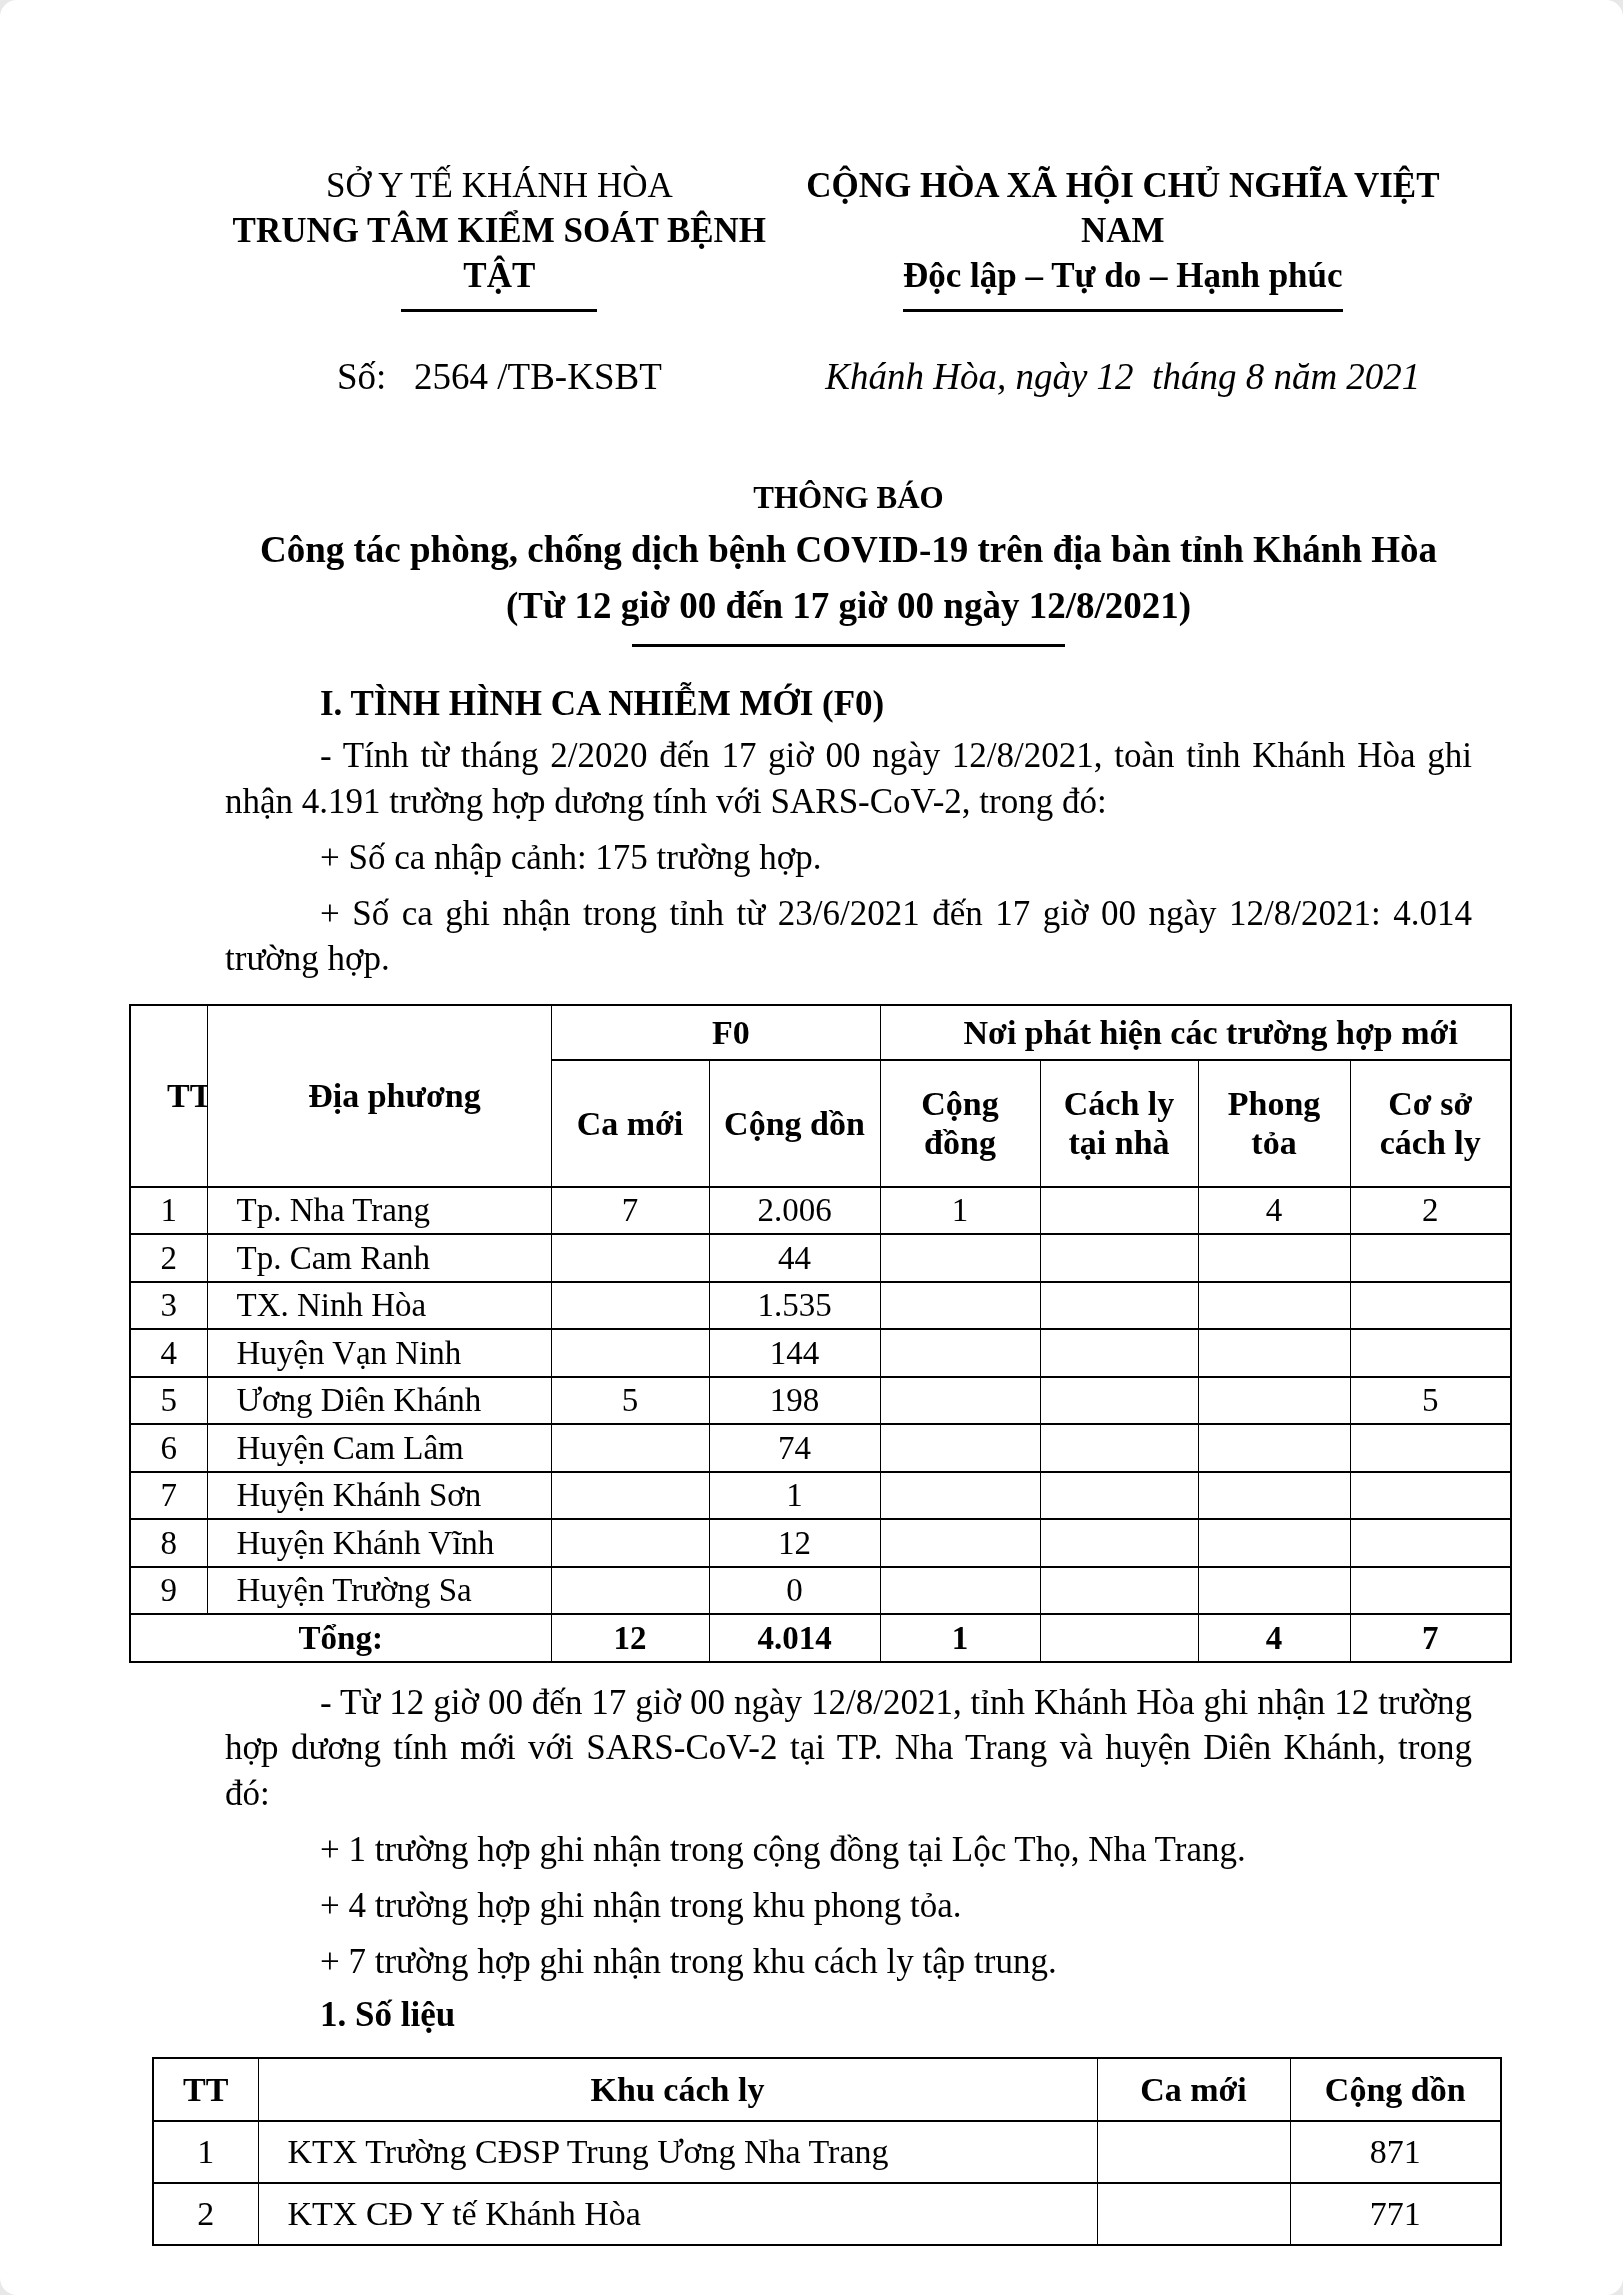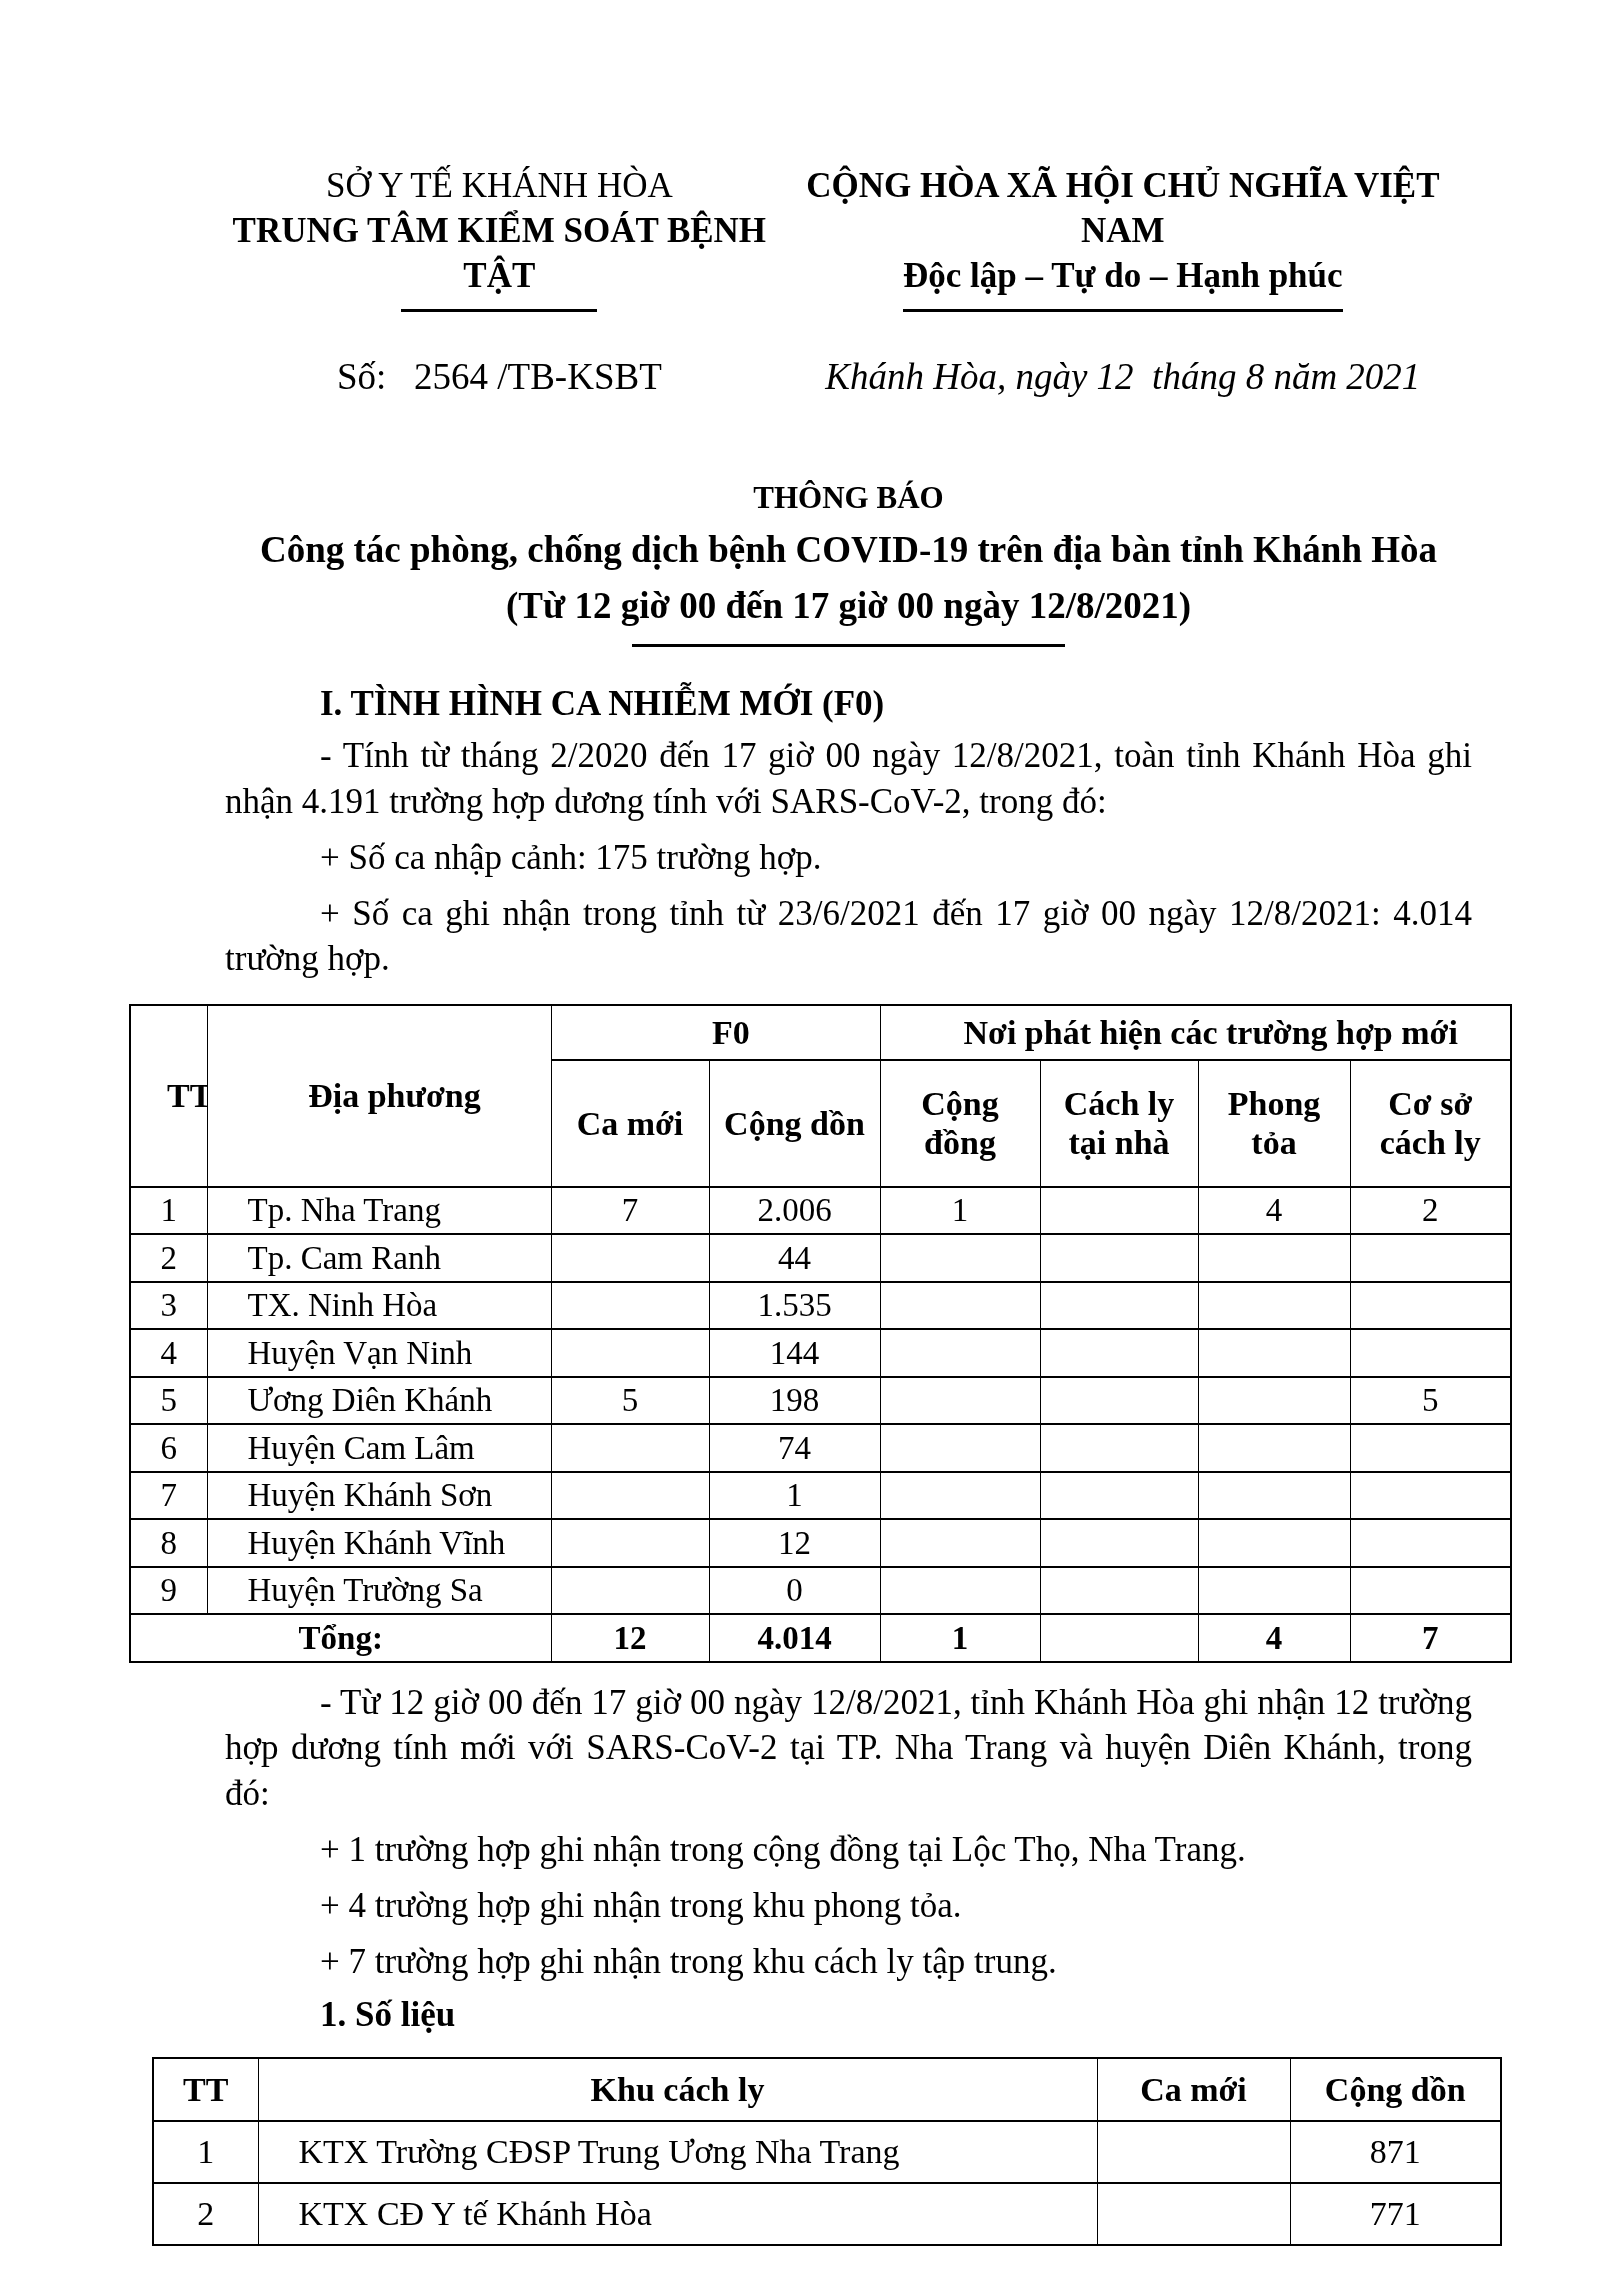--- a/index.html
+++ b/index.html
@@ -9,20 +9,21 @@
     height: 2295px;
     margin: 0 auto;
     background: #ffffff;
     box-sizing: border-box;
     padding: 164px 151px 0 225px;
     overflow: hidden;
     font-family: "Liberation Serif", "DejaVu Serif", serif;
     color: #000;
     font-size: 35px;
     line-height: 1.3;
+    border-radius: 17px;
   }
   .bold { font-weight: bold; }
   .italic { font-style: italic; }
 
   
   .doc-header { display: flex; }
   .h-left  { width: 44%; text-align: center; }
   .h-right { width: 56%; text-align: center; }
   .h-line  { font-size: 35px; line-height: 1.28; }
   .rule {
@@ -63,21 +64,21 @@
     border: 1.3px solid #000;
     border-top-width: 2.6px;
     border-bottom-width: 2.6px;
     text-align: center;
     vertical-align: middle;
     padding: 1.3px 5.2px;
     overflow: hidden;
     box-sizing: border-box;
   }
   th { font-weight: bold; }
-  .name-cell { text-align: left; padding-left: 40px; }
+  .name-cell { text-align: left; padding-left: 29px; }
 
   .t1 { width: 1382px; margin-left: -96px; margin-top: 22px; font-size: 33px; }
   .t1 th { font-size: 34px; line-height: 1.15; }
   .t1 .hrow1 th { height: 55px; border-bottom-width: 2px; padding-left: 36px; }
   .t1 .hrow2 th { height: 127px; }
   .t1 .drow td { height: 40px; }
   .t1 .trow td { height: 44px; font-weight: bold; }
 
   .t2 { width: 1347px; margin-left: -73px; margin-top: 19.6px; font-size: 34px; }
   .t2 th { height: 63px; font-size: 34px; }

